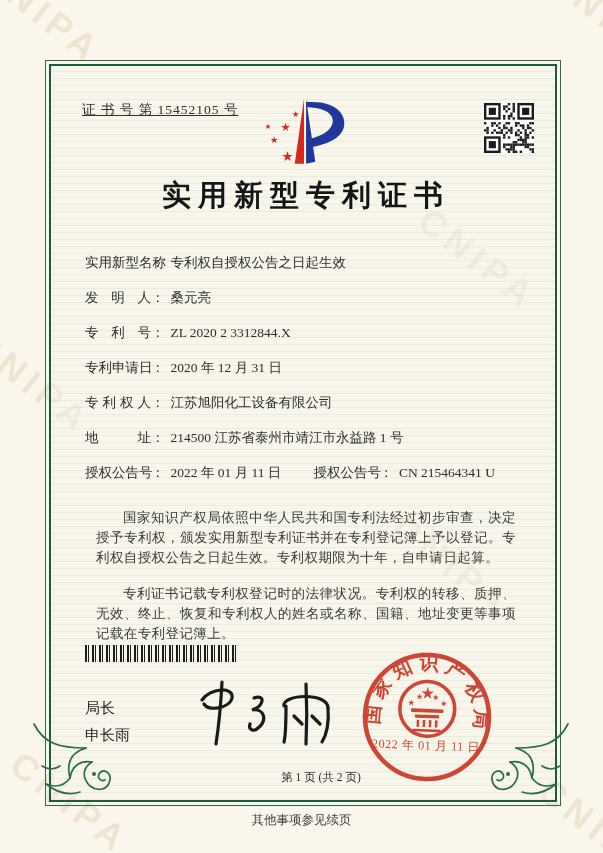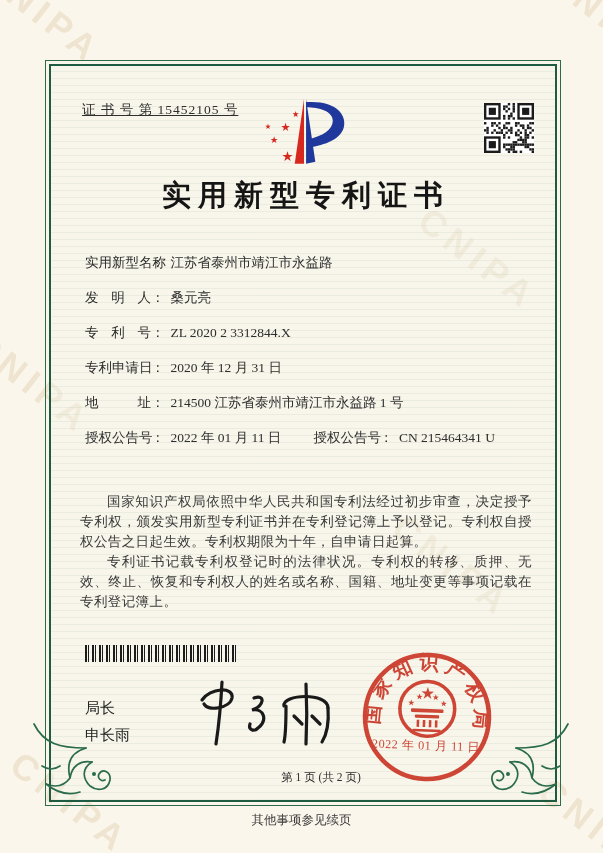--- a/index.html
+++ b/index.html
@@ -62,21 +62,21 @@
   }
   .fcolon{color:#2e2e2e;}
   .fvalue{margin-left:6px;color:#2e2e2e;}
   .grant2{margin-left:32px;}
   
   .paras{
     position:absolute;left:80px;top:492px;width:452px;z-index:3;
     font-size:13.5px;line-height:20px;letter-spacing:0.4px;
     text-align:justify;color:#3a3a3a;
   }
-  .paras p{margin:0;text-indent:2em;}
+  .paras p{margin:16px;text-indent:2em;}
   
   .barcode{
     position:absolute;left:85px;top:645px;width:153px;height:17px;z-index:3;
     background:repeating-linear-gradient(90deg,
       #1c1c1c 0 2px, transparent 2px 3px,
       #1c1c1c 3px 4px, transparent 4px 7px,
       #1c1c1c 7px 9px, transparent 9px 10px,
       #1c1c1c 10px 11px, transparent 11px 14px);
   }
   
@@ -270,30 +270,33 @@
       <rect x="28.57142857142857" y="47.61904761904762" width="2.380952380952381" height="2.380952380952381" fill="#1b1b1b"></rect>
       <rect x="30.952380952380953" y="47.61904761904762" width="2.380952380952381" height="2.380952380952381" fill="#1b1b1b"></rect>
       <rect x="35.714285714285715" y="47.61904761904762" width="2.380952380952381" height="2.380952380952381" fill="#1b1b1b"></rect>
       <rect x="47.61904761904762" y="47.61904761904762" width="2.380952380952381" height="2.380952380952381" fill="#1b1b1b"></rect>
     </svg>
 
   <div class="title">实用新型专利证书</div>
 
   <div class="fields">
     <div class="frow">
-      <span class="flabel">实用新型名称</span><span class="fcolon">：</span><span class="fvalue">江苏省泰州市靖江市永益路</span>
+      <span class="flabel">实用新型名称</span><span class="fcolon">：</span><span class="fvalue">专利权自授权公告之日起生效</span>
     </div>
     <div class="frow">
       <span class="flabel">发明人</span><span class="fcolon">：</span><span class="fvalue">桑元亮</span>
     </div>
     <div class="frow">
       <span class="flabel">专利号</span><span class="fcolon">：</span><span class="fvalue">ZL 2020 2 3312844.X</span>
     </div>
     <div class="frow">
       <span class="flabel">专利申请日</span><span class="fcolon">：</span><span class="fvalue">2020 年 12 月 31 日</span>
+    </div>
+    <div class="frow">
+      <span class="flabel">专利权人</span><span class="fcolon">：</span><span class="fvalue">江苏旭阳化工设备有限公司</span>
     </div>
     <div class="frow">
       <span class="flabel">地址</span><span class="fcolon">：</span><span class="fvalue">214500 江苏省泰州市靖江市永益路 1 号</span>
     </div>
     <div class="frow">
       <span class="flabel">授权公告号</span><span class="fcolon">：</span><span class="fvalue">2022 年 01 月 11 日</span><span class="flabel grant2">授权公告号</span><span class="fcolon">：</span><span class="fvalue">CN 215464341 U</span>
     </div>
   </div>
 
   <div class="paras">

